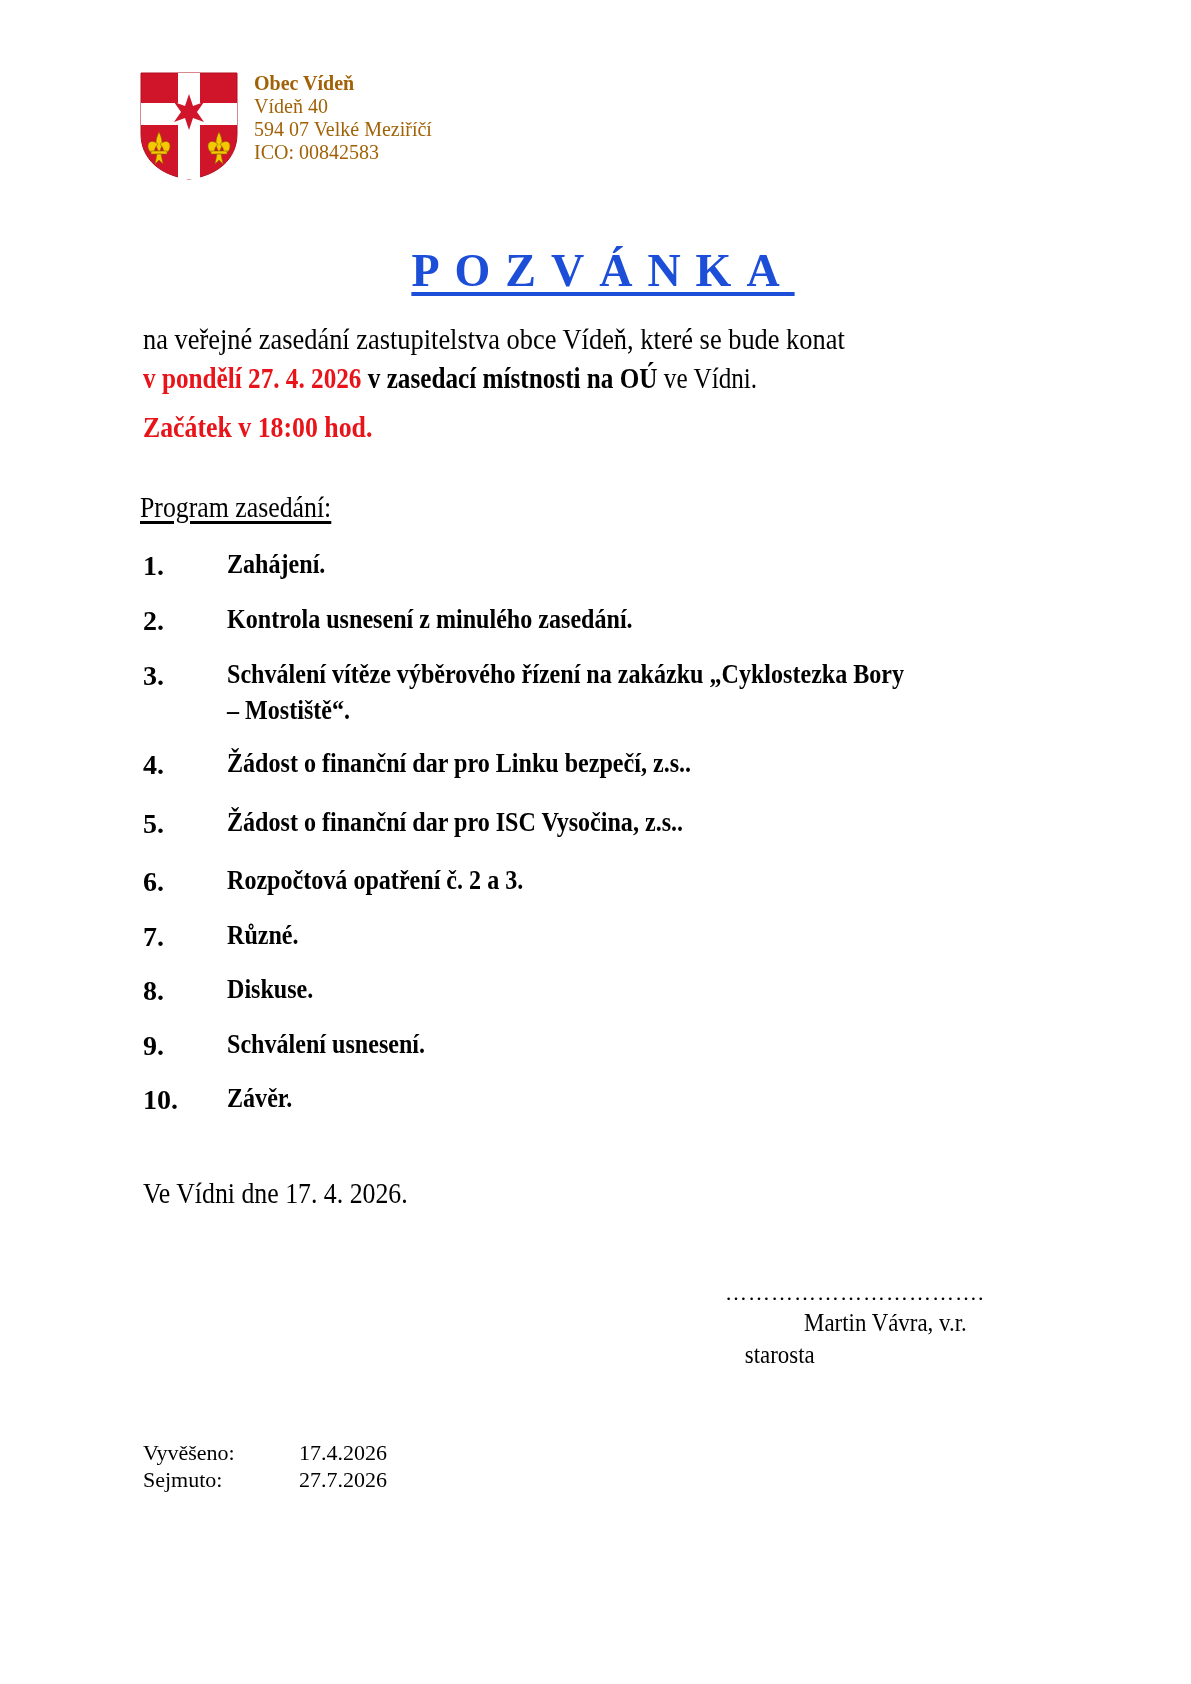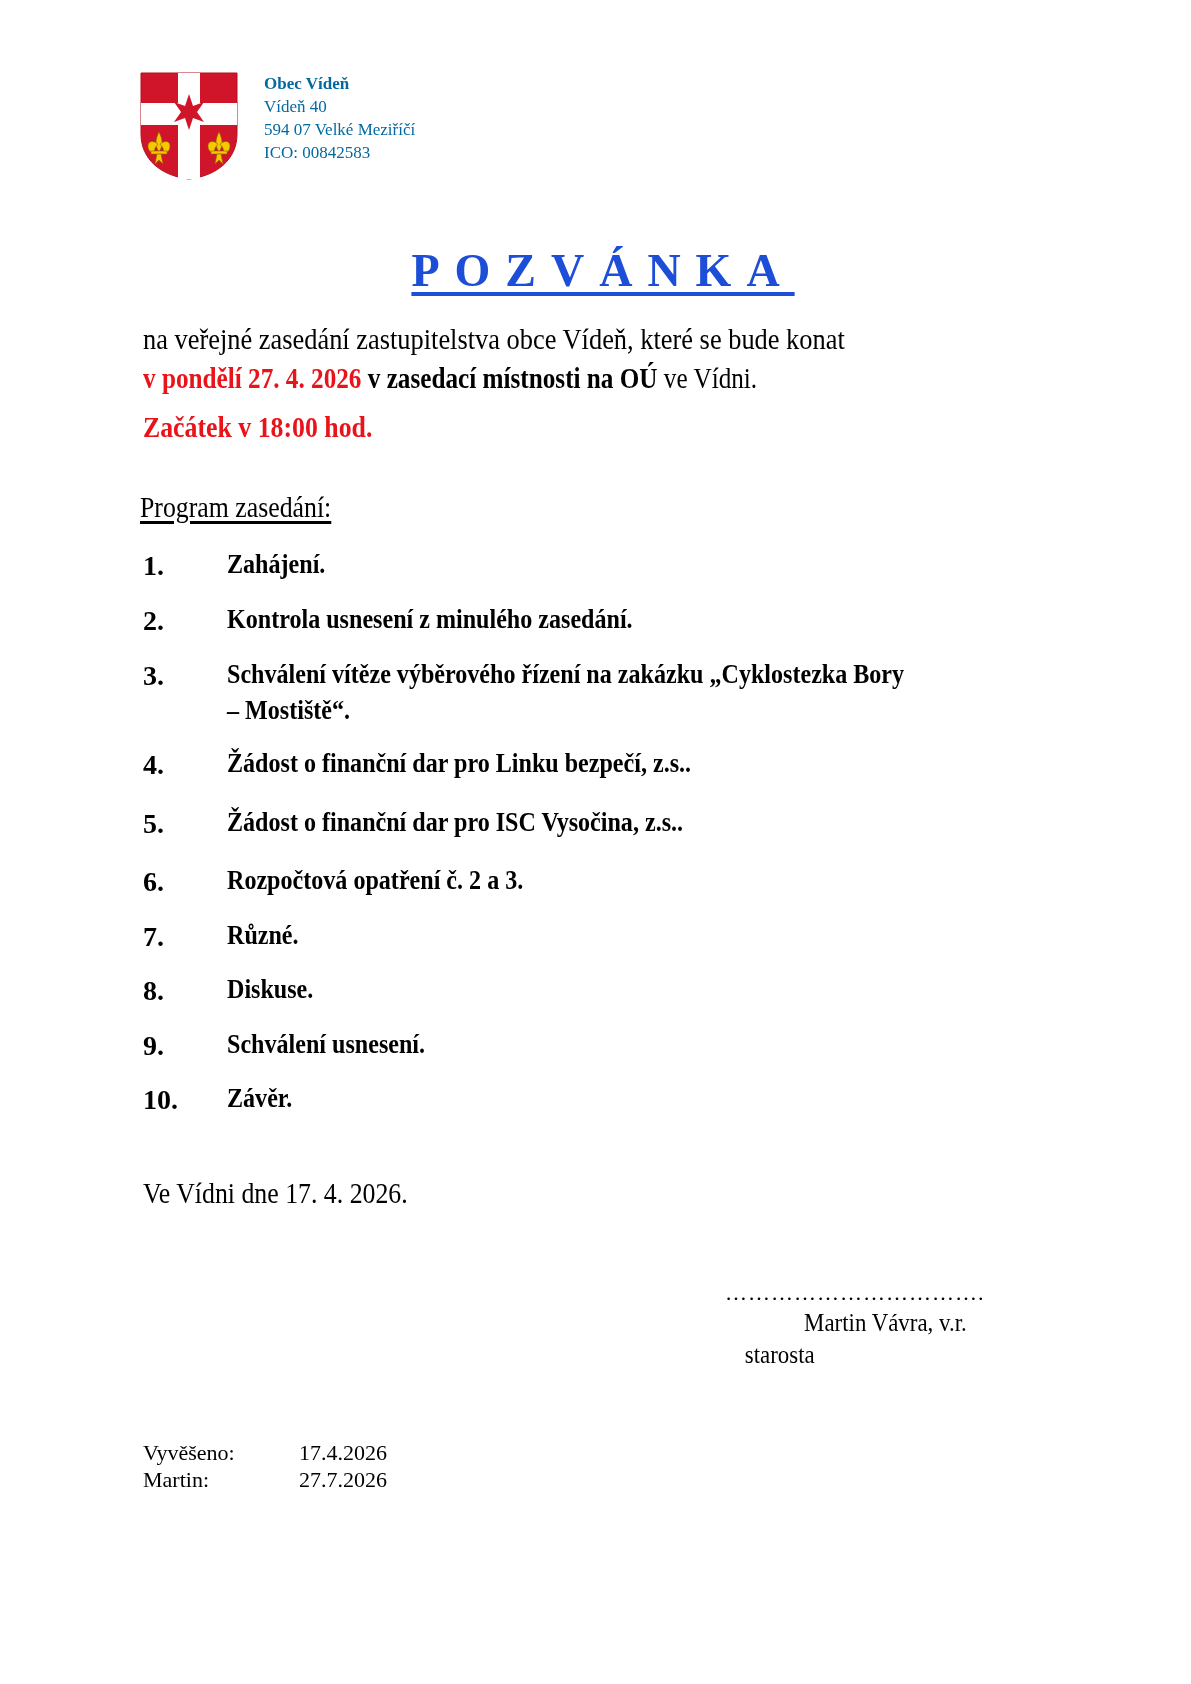--- a/index.html
+++ b/index.html
@@ -1,20 +1,20 @@
 <!DOCTYPE html>
 <html><head>
   <meta charset="utf-8">
   <style>
     html, body { margin: 0; padding: 0; background: #ffffff; }
     body { width: 1191px; height: 1684px; position: relative; overflow: hidden;
            font-family: "Liberation Serif", "DejaVu Serif", serif; color: #000; }
     .abs { position: absolute; white-space: nowrap; }
     .crest { position: absolute; left: 140px; top: 72px; width: 98px; height: 108px; }
-    .letterhead { position: absolute; left: 264px; top: 72px; color: #0369a1; font-size: 17px; line-height: 23px; }
+    .letterhead { position: absolute; left: 254px; top: 72px; color: #a16207; font-size: 20px; line-height: 23px; }
     .letterhead .org { font-weight: bold; }
     .title { position: absolute; left: 0; width: 1191px; top: 244px; text-align: center; }
     .title span { color: #1d4ed8; font-weight: bold; font-size: 46px; letter-spacing: 15px;
                   text-decoration: underline; text-decoration-thickness: 4px; text-underline-offset: 6px;
                   padding-left: 15px; }
     .cond { display: inline-block; transform-origin: left top; }
     .p { font-size: 30px; line-height: 34px; }
     .red { color: #e8141a; font-weight: bold; }
     .bold { font-weight: bold; }
     .program-head { text-decoration: underline; text-underline-offset: 4px; }
@@ -131,14 +131,14 @@
 <div class="abs sig-dots" style="left:725px; top:1280px;">…………………………….</div>
 <div class="abs" style="left:740px; width:290px; top:1308px; text-align:center; font-size:26px;">
   <span class="cond" style="transform: scaleX(0.88); transform-origin: center top;">Martin Vávra, v.r.</span>
 </div>
 <div class="abs" style="left:740px; width:290px; top:1340px; text-align:left; font-size:26px;">
   <span class="cond" style="transform: scaleX(0.88); transform-origin: center top;">starosta</span>
 </div>
 
 <div class="abs footer" style="left:143px; top:1440px;">Vyvěšeno:</div>
 <div class="abs footer" style="left:299px; top:1440px;">17.4.2026</div>
-<div class="abs footer" style="left:143px; top:1467px;">Martin:</div>
+<div class="abs footer" style="left:143px; top:1467px;">Sejmuto:</div>
 <div class="abs footer" style="left:299px; top:1467px;">27.7.2026</div>
 
 </body></html>

